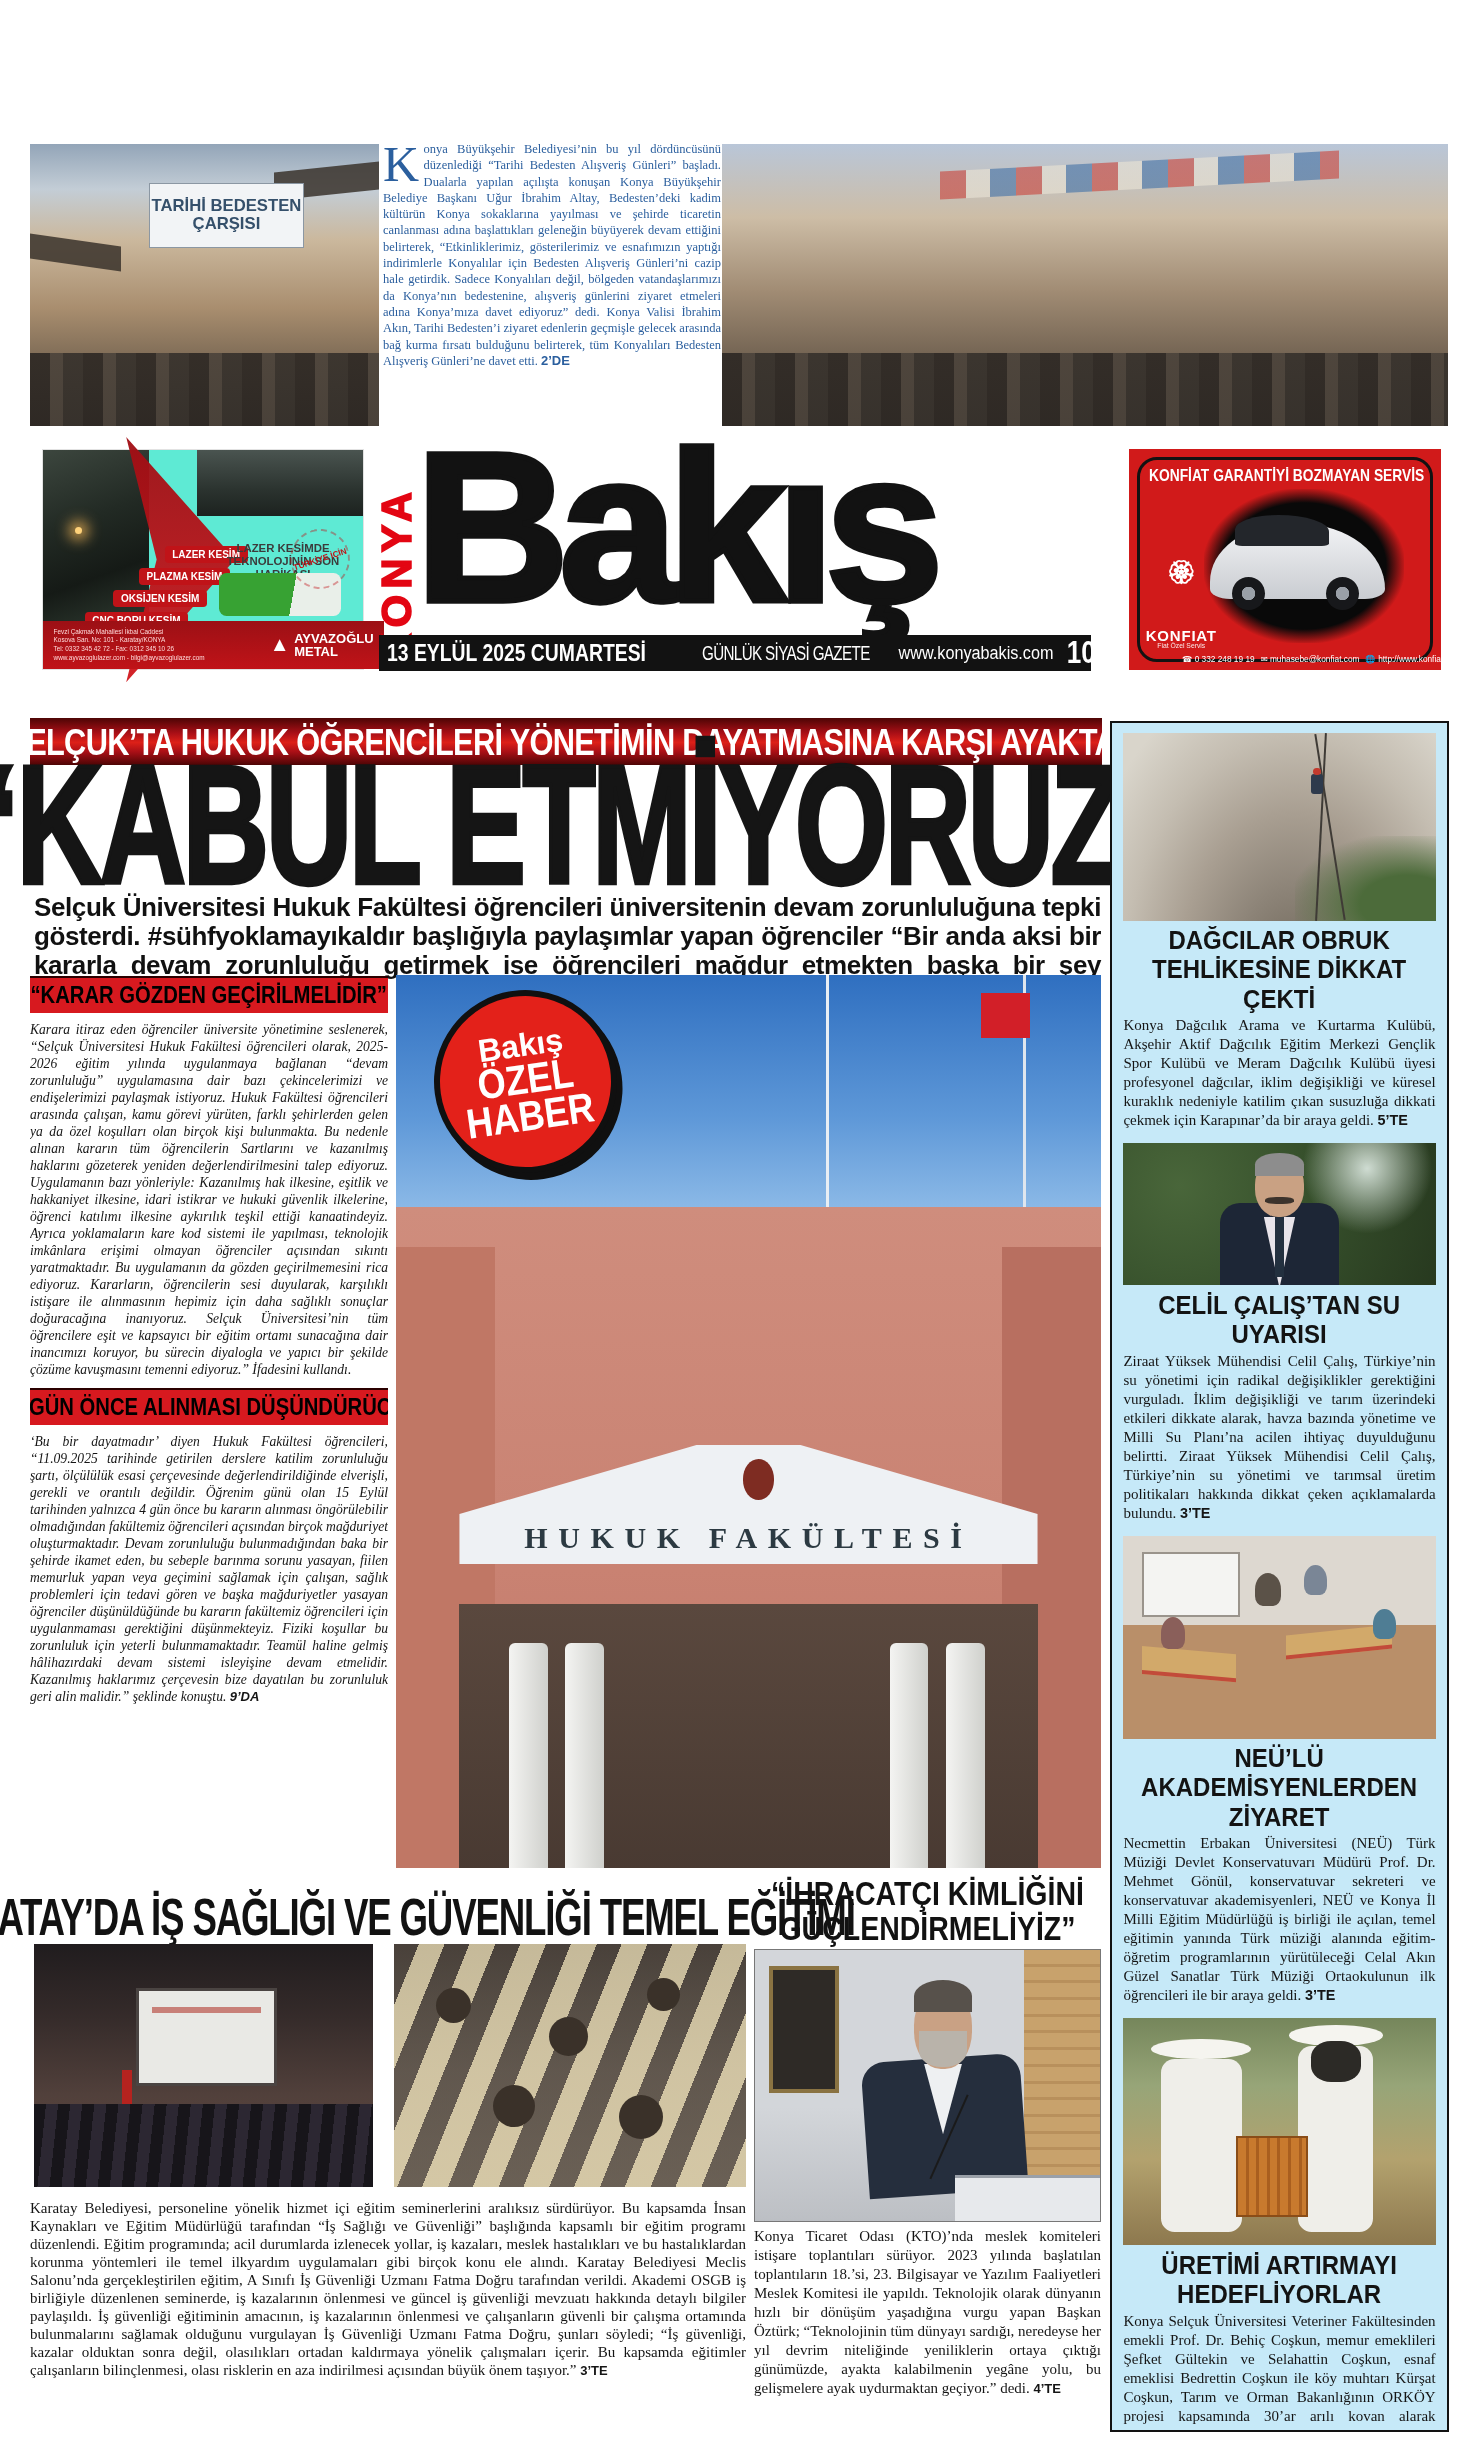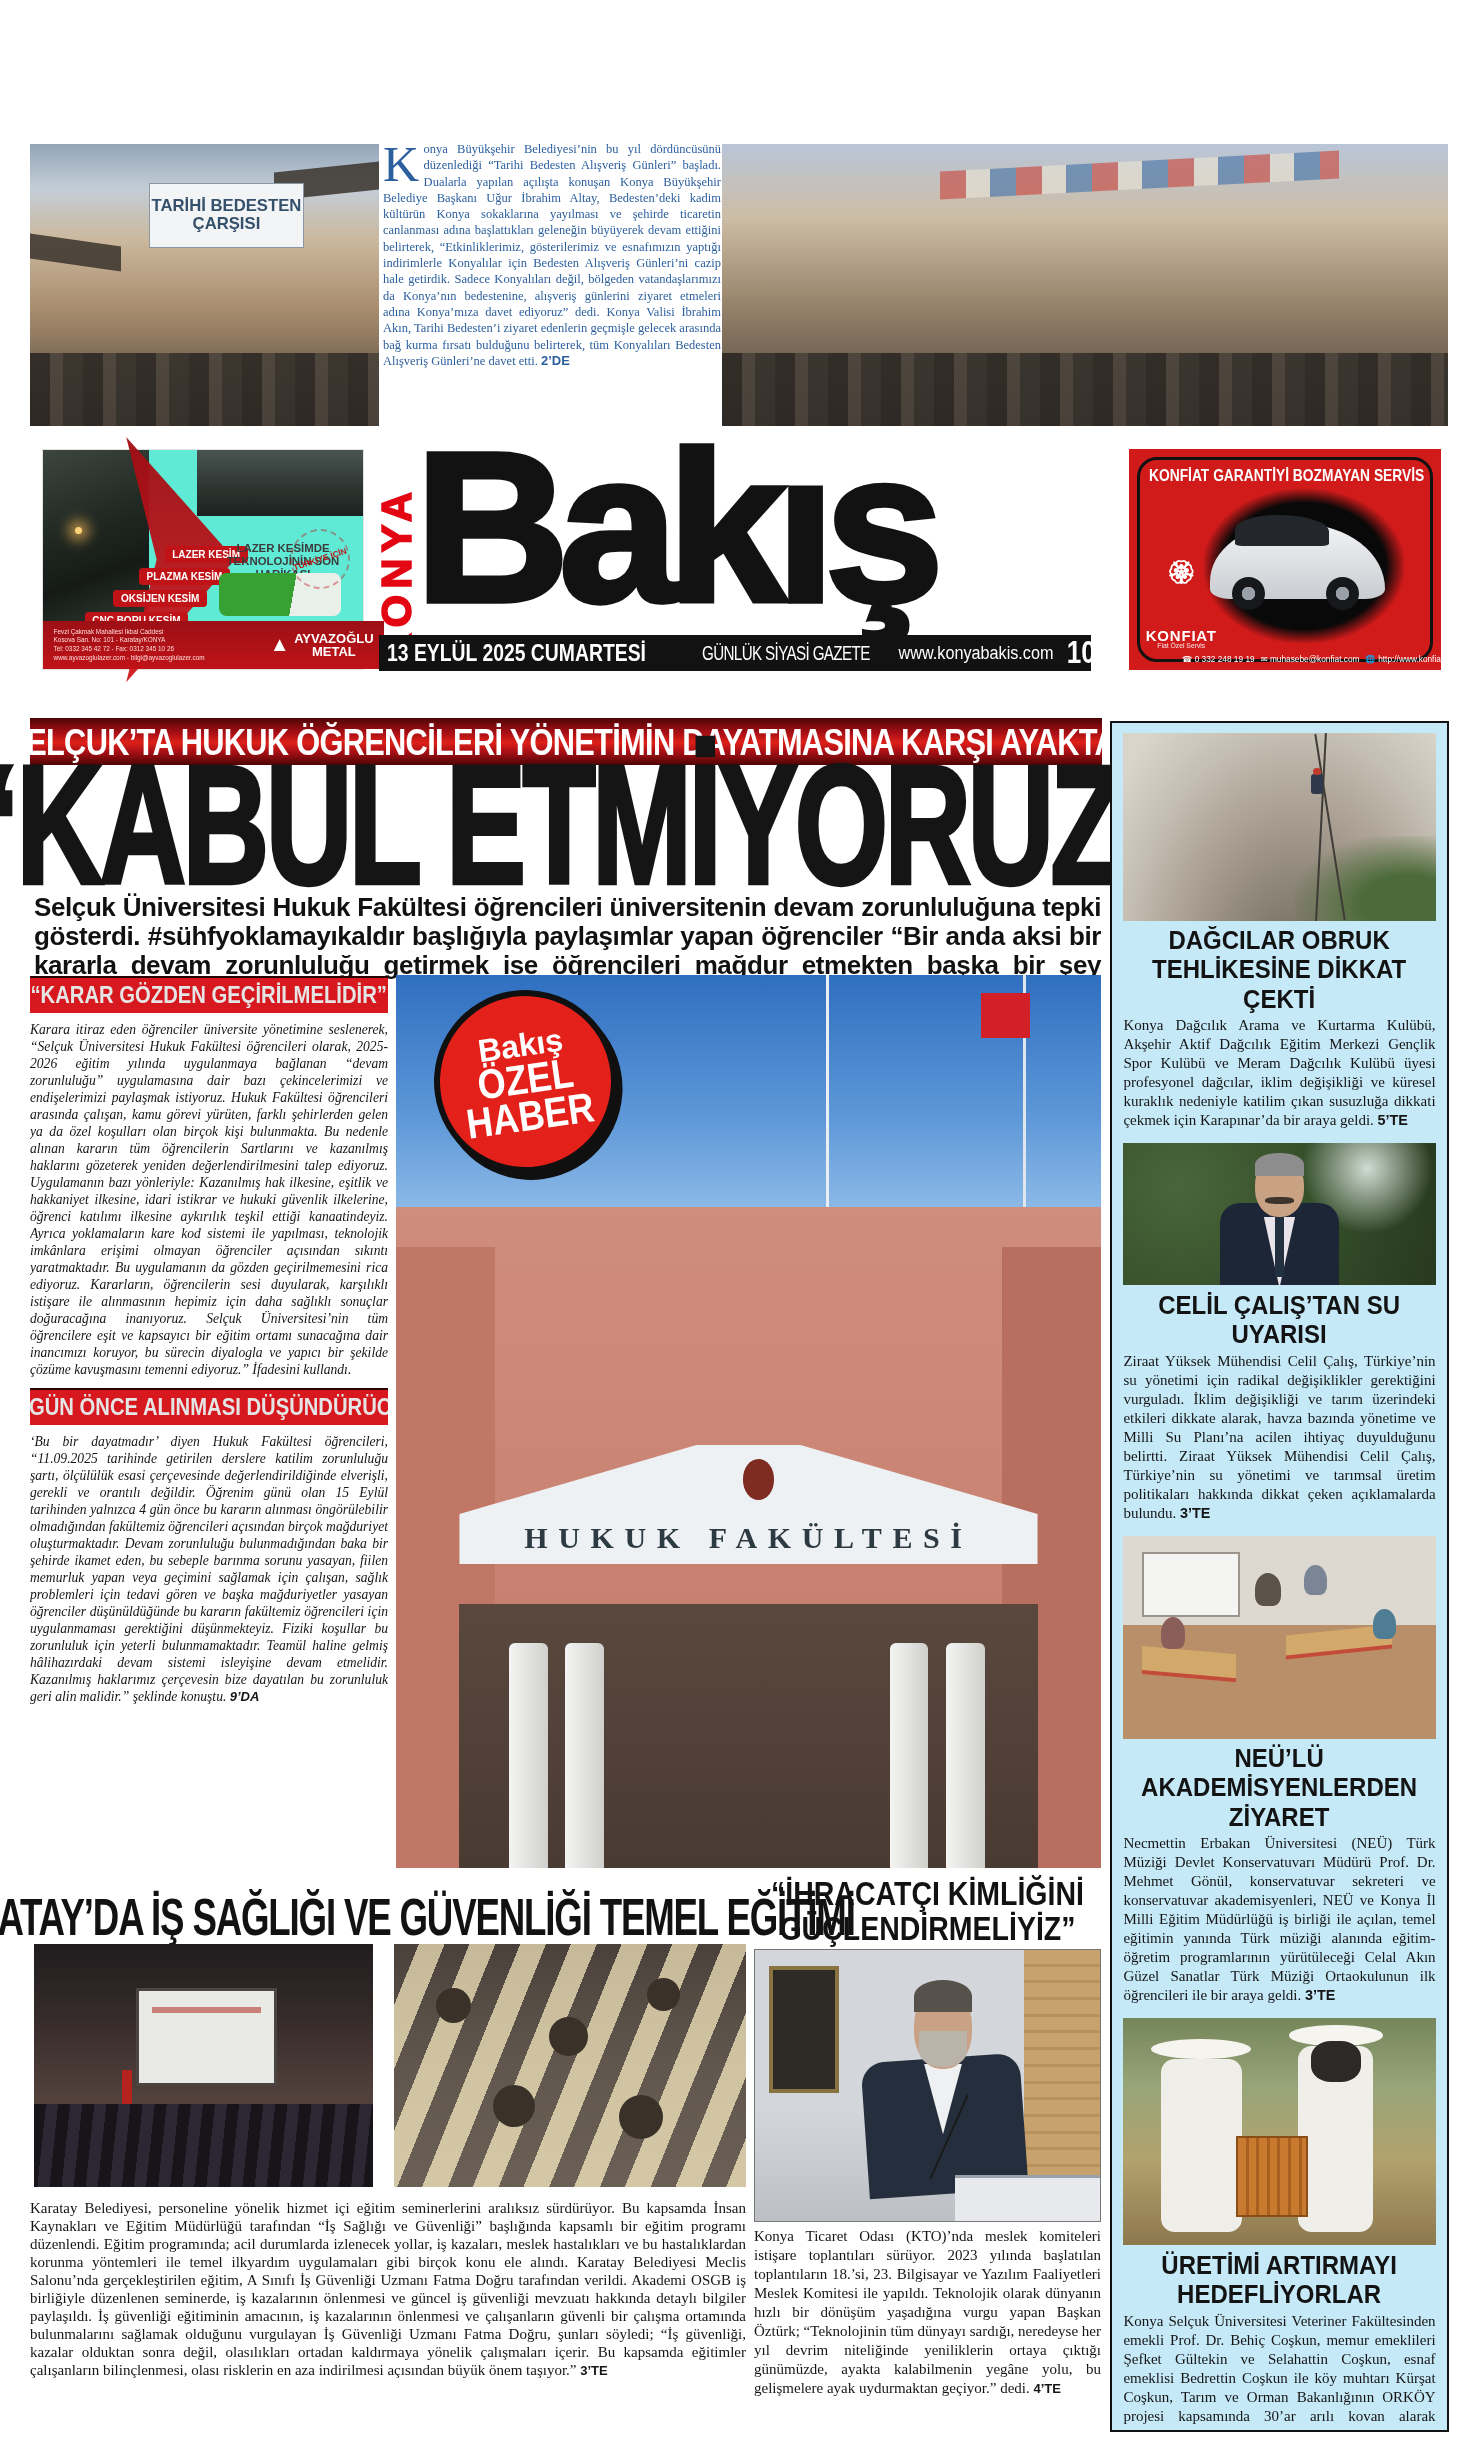--- a/index.html
+++ b/index.html
@@ -46,21 +46,21 @@
     background:linear-gradient(180deg,#a00e14,#d2181e);clip-path:polygon(0 0,100% 50%,0 100%,28% 50%);opacity:.95;}
   .ad-ayva .pill{position:absolute;background:#c01318;color:#fff;font-weight:bold;font-size:10px;
     padding:3px 7.6px;border-radius:3.8px;white-space:nowrap;}
   .ad-ayva .slogan{position:absolute;left:52%;top:42%;width:46%;text-align:center;color:#3b3b3b;font-weight:bold;font-size:11.4px;line-height:1.15;}
   .ad-ayva .machine{position:absolute;left:55%;top:56%;width:38%;height:20%;background:linear-gradient(100deg,#37a233 60%,#e9efe9 60%);border-radius:7.6px;}
   .ad-ayva .stamp{position:absolute;right:4%;top:36%;width:56px;height:56px;border:2.3px dashed #c0131866;border-radius:50%;
     display:flex;align-items:center;justify-content:center;transform:rotate(-18deg);color:#c01318;font-weight:bold;font-size:8.3px;text-align:center;}
   .ad-ayva .band{position:absolute;left:0;bottom:0;width:100%;height:22%;background:linear-gradient(180deg,#9c1015,#c01318);
     display:flex;align-items:center;justify-content:space-between;padding:0 10.6px;}
   .ad-ayva .band .contact{color:#ffd9d9;font-size:6.4px;line-height:1.35;white-space:pre-line;}
-  .ad-ayva .band .brand{color:#fff;font-weight:bold;font-size:13px;text-align:center;line-height:1;white-space:pre-line;}
+  .ad-ayva .band .brand{color:#fff;font-weight:bold;font-size:13px;text-align:left;line-height:1;white-space:pre-line;}
   .ad-ayva .band .tri{color:#fff;font-size:20px;margin-right:4.5px;}
 
   .konya-vert{left:373px;top:482px;width:47px;height:186px;display:flex;align-items:center;justify-content:center;}
   .konya-vert span{writing-mode:vertical-rl;transform:rotate(180deg);color:#e30613;font-weight:bold;font-size:42px;letter-spacing:6px;
     -webkit-text-stroke:1.5px #e30613;}
   .bakis-title{left:415px;top:429px;width:682px;height:212px;display:flex;align-items:flex-start;overflow:visible;}
   .bakis-title span{font-size:214px;line-height:.92;font-weight:bold;color:#121212;letter-spacing:-10.6px;
     -webkit-text-stroke:5.3px #121212;}
   .mast-bar{left:379px;top:635px;width:712px;height:36px;background:#121212;display:flex;align-items:center;
     justify-content:space-between;padding:0 7.6px;}
@@ -89,21 +89,21 @@
     background:linear-gradient(180deg,#4d0505 0%,#a90f16 32%,#dd2018 52%,#a90f16 72%,#4d0505 100%);
     display:flex;align-items:center;justify-content:center;}
   .kicker span{color:#fff;font-weight:bold;font-size:35px;white-space:nowrap;display:inline-block;transform:scale(.88,1.08);letter-spacing:-0.8px;}
   .mainhead{left:30px;top:764px;width:1076px;height:123px;display:flex;align-items:center;justify-content:center;overflow:visible;}
   .mainhead span{display:inline-block;white-space:nowrap;font-weight:bold;color:#151515;font-size:150px;letter-spacing:-4.5px;
     transform:scale(.8,1.12);-webkit-text-stroke:3.8px #151515;}
   .deck{left:34px;top:893px;width:1067px;font-weight:bold;color:#111;font-size:26px;line-height:1.12;
     text-align:justify;text-align-last:justify;letter-spacing:-0.4px;}
 
   .leftcol{left:30px;top:976px;width:358px;height:909px;overflow:hidden;}
-  .subbanner{background:#d7191f;border-top:2.3px solid #2a0000;color:#e5e5e5;font-weight:bold;font-size:22px;
+  .subbanner{background:#d7191f;border-top:2.3px solid #2a0000;color:#000000;font-weight:bold;font-size:22px;
     height:35px;display:flex;align-items:center;justify-content:center;margin-bottom:7.6px;}
   .subbanner span{display:inline-block;white-space:nowrap;transform:scale(.92,1.05);}
   .serifbody{font-family:"Liberation Serif","DejaVu Serif",serif;color:#151515;font-size:13.6px;line-height:17px;text-align:justify;}
   .serifbody b{font-family:"Liberation Sans",sans-serif;font-size:13px;}
   .leftcol .serifbody{margin-bottom:10.6px;font-style:italic;}
 
   
   .ph-fakulte{left:396px;top:975px;width:705px;height:893px;background:linear-gradient(180deg,#2f6fc0 0%,#5e98d8 16%,#8fbce8 27%);}
   .ph-fakulte .pole1{position:absolute;left:61%;top:0;width:3px;height:30%;background:#e8eef4;}
   .ph-fakulte .pole2{position:absolute;left:89%;top:0;width:3px;height:26%;background:#dfe6ee;}

